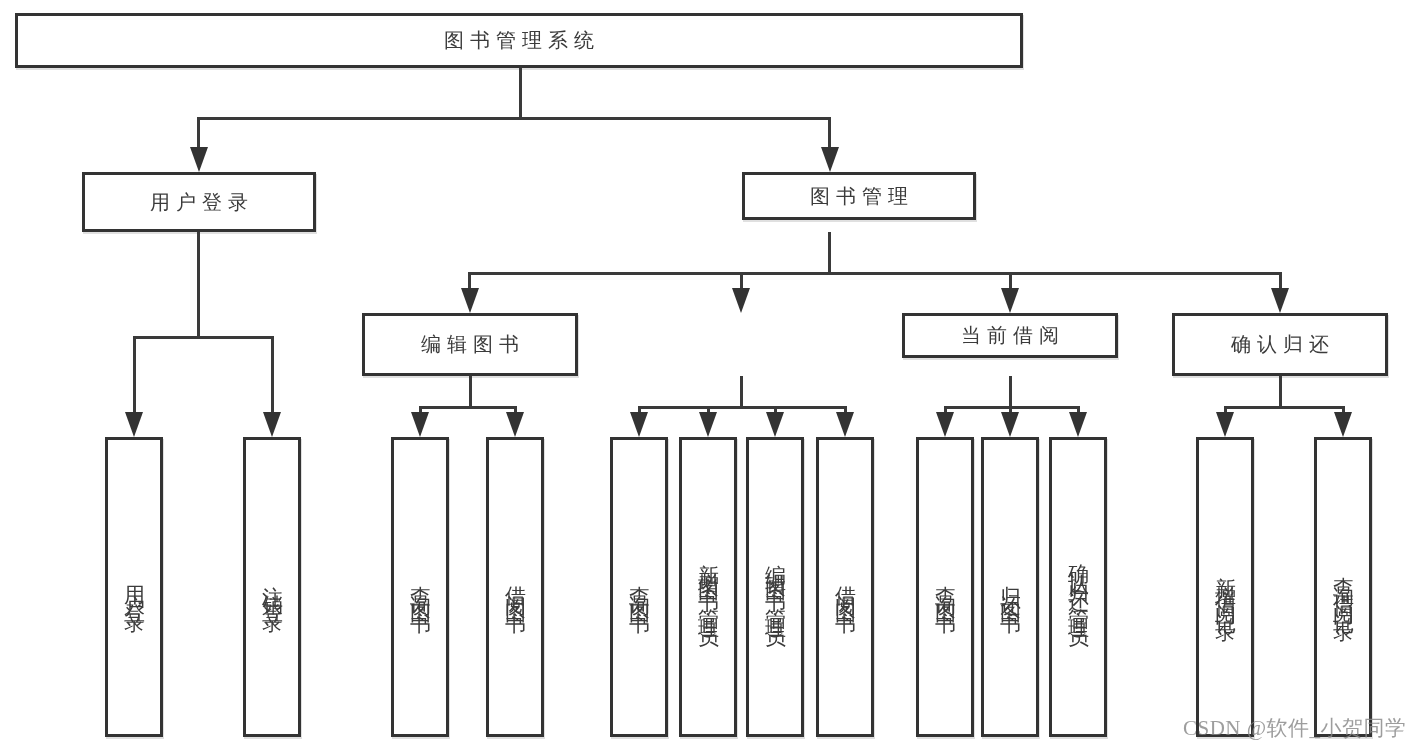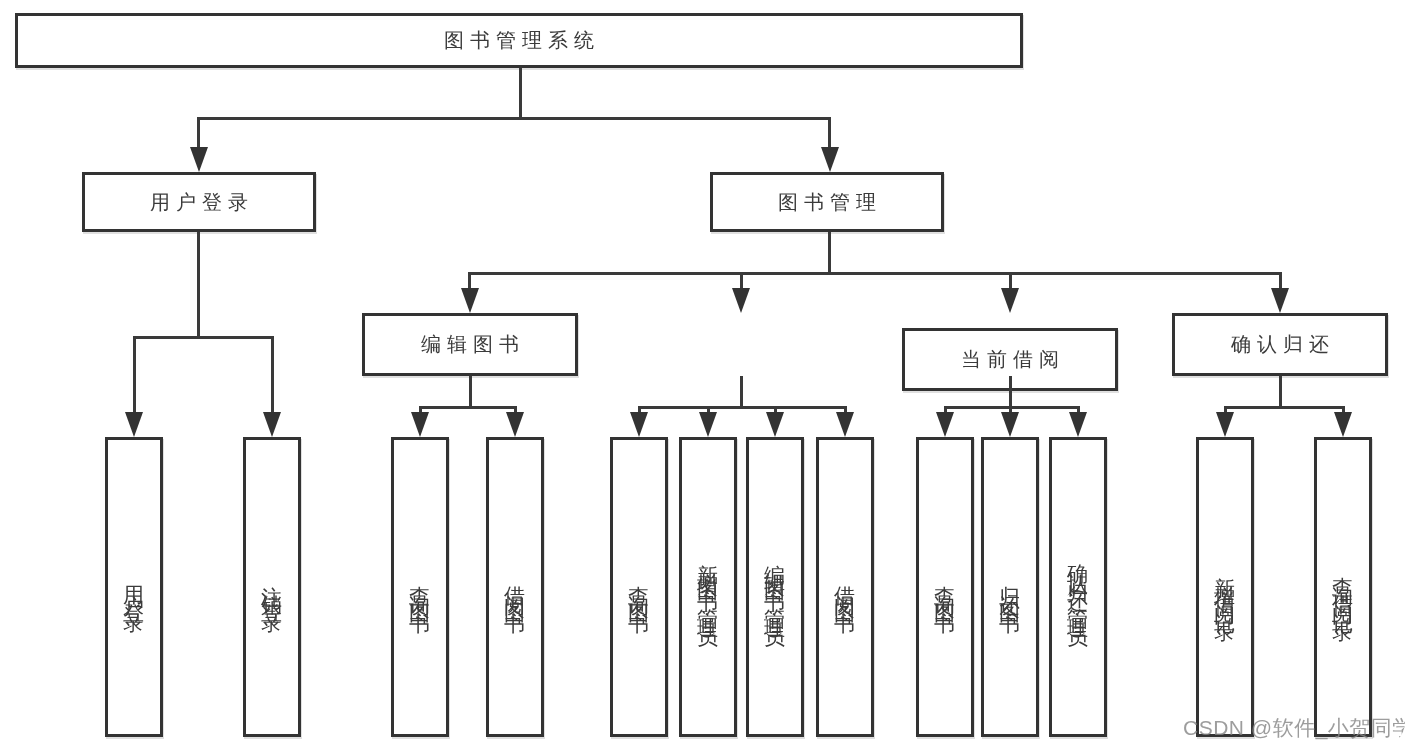--- a/index.html
+++ b/index.html
@@ -1,21 +1,21 @@
 <!DOCTYPE html>
 <html><head>
 <meta charset="utf-8">
 <style>
   html, body { margin: 0; padding: 0; background: #ffffff; }
   .canvas {
     position: relative;
     width: 1405px;
     height: 747px;
     background: #ffffff;
-    font-family: Liberation Sans, sans-serif;
+    font-family: Liberation Serif, serif;
     overflow: hidden;
     border-radius: 25px;
   }
   .node {
     position: absolute;
     box-sizing: border-box;
     background: #ffffff;
     border: 3px solid #333333;
     display: flex;
     align-items: center;
@@ -82,21 +82,21 @@
   <div class="vline" style="left:519px; top:68px; height:49px;"></div>
   <div class="hline" style="left:197px; top:117px; width:634px;"></div>
   <div class="vline" style="left:197px; top:117px; height:33px;"></div>
   <div class="arrow" style="left:190px; top:147px;"></div>
   <div class="vline" style="left:828px; top:117px; height:33px;"></div>
   <div class="arrow" style="left:821px; top:147px;"></div>
 
   <div class="node" style="left:82px; top:172px; width:234px; height:60px;">
     <span class="hlabel">用户登录</span>
   </div>
-  <div class="node" style="left:710px; top:172px; width:234px; height:60px;">
+  <div class="node" style="left:742px; top:172px; width:234px; height:48px;">
     <span class="hlabel">图书管理</span>
   </div>
 
   <div class="vline" style="left:197px; top:232px; height:104px;"></div>
   <div class="hline" style="left:133px; top:336px; width:141px;"></div>
   <div class="vline" style="left:133px; top:336px; height:79px;"></div>
   <div class="arrow" style="left:125px; top:412px;"></div>
   <div class="vline" style="left:271px; top:336px; height:79px;"></div>
   <div class="arrow" style="left:263px; top:412px;"></div>
 
@@ -107,21 +107,21 @@
   <div class="vline" style="left:740px; top:272px; height:18px;"></div>
   <div class="arrow" style="left:732px; top:288px;"></div>
   <div class="vline" style="left:1009px; top:272px; height:18px;"></div>
   <div class="arrow" style="left:1001px; top:288px;"></div>
   <div class="vline" style="left:1279px; top:272px; height:18px;"></div>
   <div class="arrow" style="left:1271px; top:288px;"></div>
 
   <div class="node" style="left:362px; top:313px; width:216px; height:63px;">
     <span class="hlabel">编辑图书</span>
   </div>
-  <div class="node" style="left:902px; top:313px; width:216px; height:63px;margin-top:15px;">
+  <div class="node" style="left:902px; top:313px; width:216px; height:45px;">
     <span class="hlabel">当前借阅</span>
   </div>
   <div class="node" style="left:1172px; top:313px; width:216px; height:63px;">
     <span class="hlabel">确认归还</span>
   </div>
 
   <div class="vline" style="left:469px; top:376px; height:30px;"></div>
   <div class="hline" style="left:419px; top:406px; width:98px;"></div>
   <div class="vline" style="left:419px; top:406px; height:9px;"></div>
   <div class="arrow" style="left:411px; top:412px;"></div>

